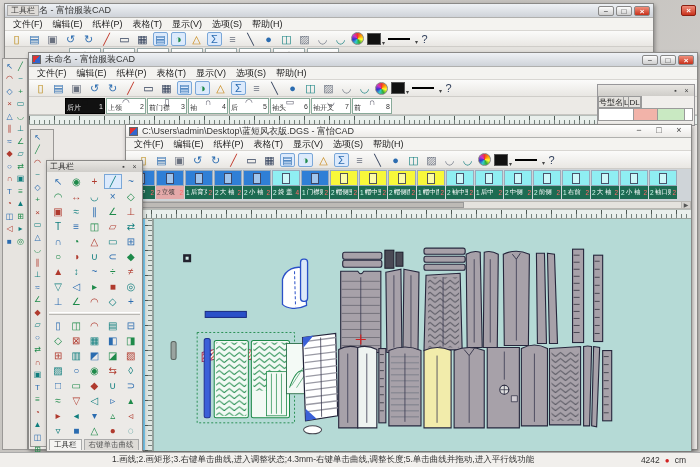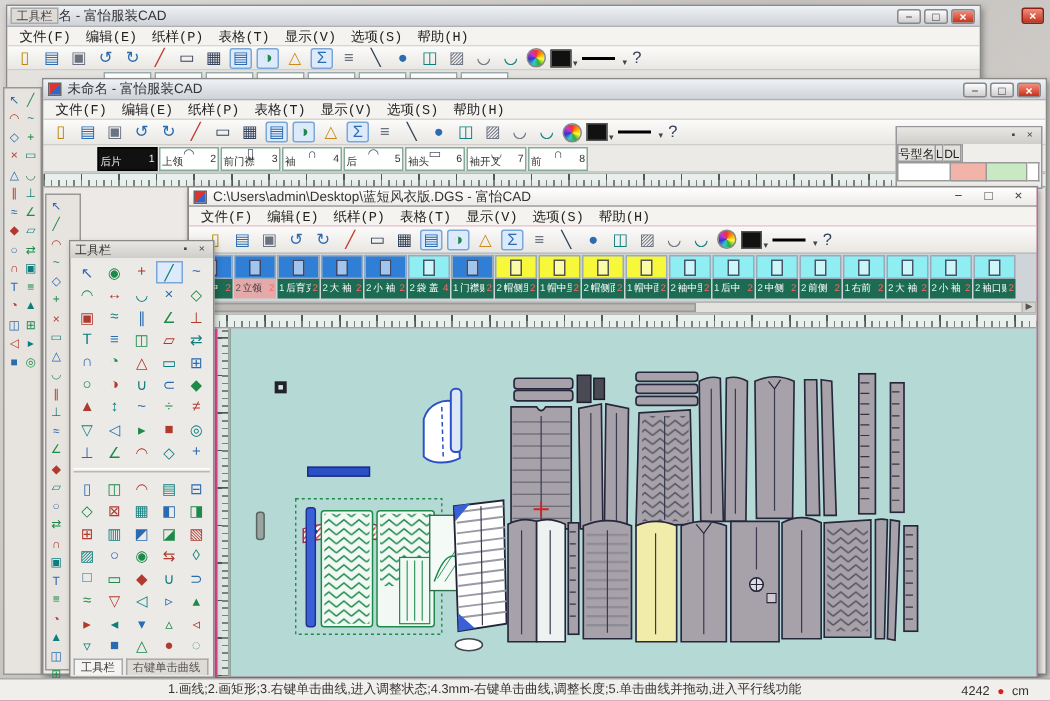--- a/index.html
+++ b/index.html
@@ -14,21 +14,21 @@
           background:linear-gradient(#eef1f5,#cfd3d9); border-bottom:1px solid #b0b0ae; }
   .wicon { width:9px; height:9px; background:linear-gradient(135deg,#d33 50%,#36c 50%); border:1px solid #666; flex:none; }
   .wtitle { font-size:9px; color:#333; white-space:nowrap; overflow:hidden; flex:1; }
   .wbtns { display:flex; gap:2px; flex:none; }
   .wb { width:16px; height:10px; font-size:8px; line-height:9px; text-align:center;
         background:linear-gradient(#fdfdfd,#cfcfcf); border:1px solid #888; border-radius:2px; color:#333; cursor:default; }
   .wb.close { background:linear-gradient(#f08f7c,#c8311b); color:#fff; font-weight:bold; }
   .wb.flat { background:none; border:none; border-radius:0; font-size:9px; color:#444; width:18px; }
   .menubar { height:13px; display:flex; align-items:center; gap:10px; padding:0 8px;
              background:#f4f3f0; border-bottom:1px solid #d8d6d2; font-size:9px; color:#222; }
-  .mi { white-space:nowrap;font-family:Liberation Mono, monospace; }
+  .mi { white-space:nowrap; }
   .toolbar { display:flex; align-items:center; gap:3px; padding:1px 4px; background:linear-gradient(#fbfbfa,#e9e7e3);
              border-bottom:1px solid #cfcdc9; }
   .tbi { width:15px; height:14px; display:flex; align-items:center; justify-content:center;
          font-size:11px; line-height:12px; border:1px solid transparent; position:relative; }
   .tbi i { font-style:normal; }
   .c-blue{color:#2b6cb0} .c-gray{color:#6b7280} .c-red{color:#c0392b} .c-dark{color:#33415c}
   .c-green{color:#1e8a4a} .c-amber{color:#c98a1b} .c-teal{color:#0e7d7d} .c-gold{color:#b8860b}
   .sel-ic { border:1px solid #7aa7d8; background:#dceafc; border-radius:2px; }
   .tbi.wheel { border-radius:50%; width:13px; height:13px;
                background:conic-gradient(#e33,#f90,#ff3,#3a3,#3cc,#33c,#c3c,#e33); border:1px solid #888; }
@@ -474,21 +474,21 @@
         <span class="pi">≡</span>
         <span class="pi">◔</span>
         <span class="pi">▲</span>
         <span class="pi">◫</span>
         <span class="pi">⊞</span>
         <span class="pi">◁</span>
       </div>
   </div>
 </div>
 
-<div class="win" style="left:125px;top:124px;width:567px;height:327px;background:#ec4899;">
+<div class="win" style="left:125px;top:124px;width:567px;height:327px;background:#7dd3fc;">
   <div class="tbar" style="background:linear-gradient(#ffffff,#eceae7);height:13px;">
     <span class="wicon"></span>
     <span class="wtitle">C:\Users\admin\Desktop\蓝短风衣版.DGS - 富怡CAD</span>
     <span class="wbtns">
       <span class="wb flat">−</span>
       <span class="wb flat">□</span>
       <span class="wb flat">×</span>
     </span>
   </div>
   <div class="menubar">

